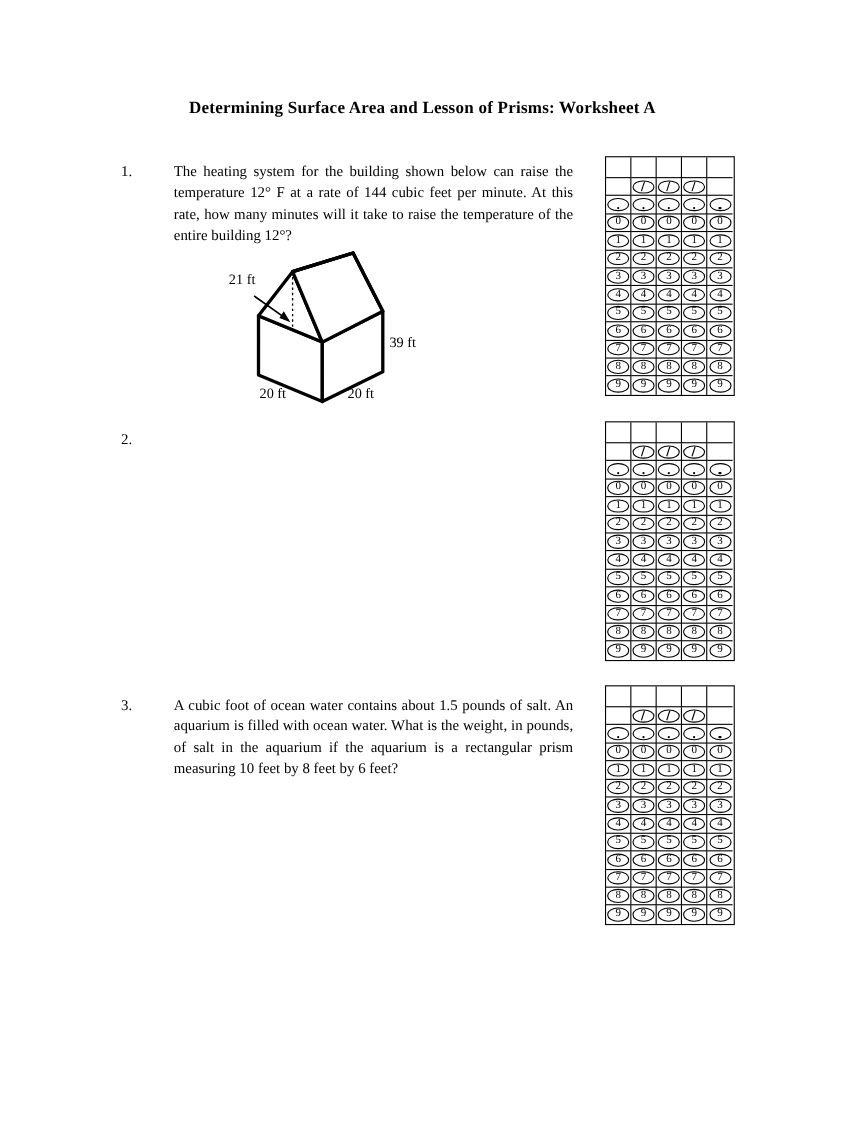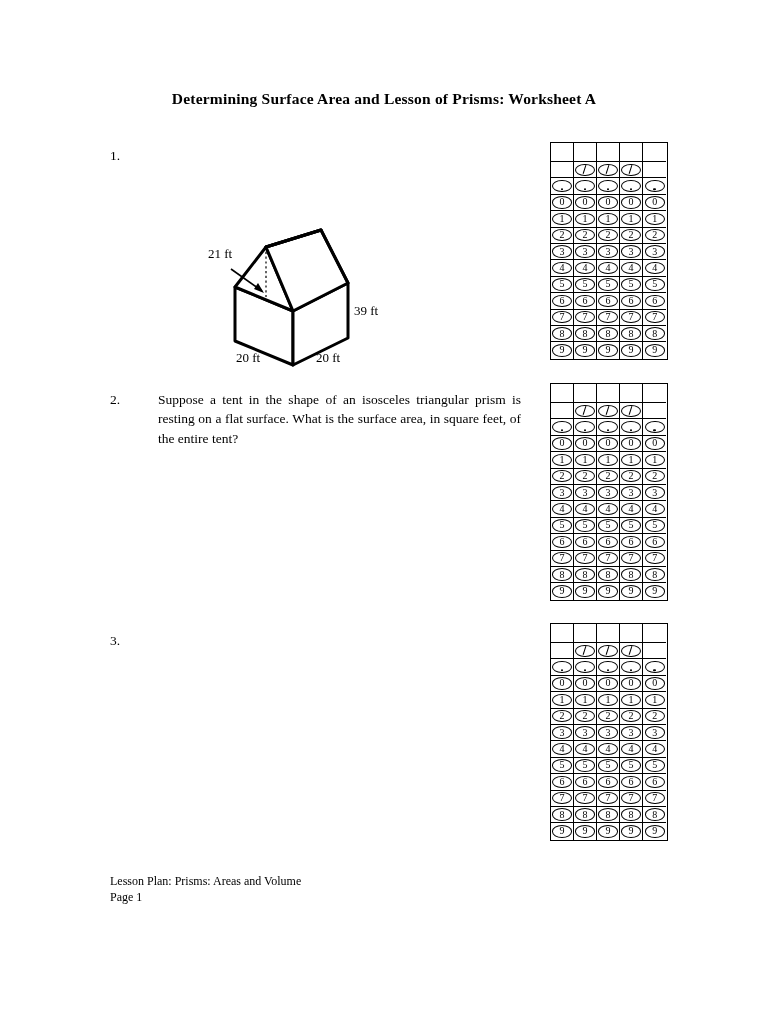--- a/index.html
+++ b/index.html
@@ -150,20 +150,21 @@
   .footer div { white-space: nowrap; }
 </style>
 </head>
 <body>
 
 <div class="page">
 
   <div class="title-sub">Determining Surface Area and Lesson of Prisms: Worksheet A</div>
 
   <div class="q-num" style="left:110px; top:146px;">1.</div>
+  <div class="q-text" style="left:158px; top:146px;">The heating system for the building shown below can raise the temperature 12° F at a rate of 144 cubic feet per minute. At this rate, how many minutes will it take to raise the temperature of the entire building 12°?</div>
 
   <div class="figure" style="left:200px; top:225px;">
     <svg width="200" height="145" viewBox="0 0 200 145" xmlns="http://www.w3.org/2000/svg">
 
       <polygon points="35,62 93,86 93,140 35,116" fill="#ffffff" stroke="#000000" stroke-width="3" stroke-linejoin="round"></polygon>
 
       <polygon points="93,86 148,58 148,113 93,140" fill="#ffffff" stroke="#000000" stroke-width="3" stroke-linejoin="round"></polygon>
 
       <polygon points="35,62 93,86 66,22" fill="#ffffff" stroke="#000000" stroke-width="3" stroke-linejoin="round"></polygon>
 
@@ -509,21 +510,20 @@
         </div>
         <div class="grid-cell" style="width: 23.04px;">
           <div class="bubble">
             <span class="glyph">9</span>
           </div>
         </div>
       </div>
     </div>
 
   <div class="q-num" style="left:110px; top:390px;">2.</div>
-  <div class="q-text" style="left:158px; top:390px;">Suppose a tent in the shape of an isosceles triangular prism is resting on a flat surface.  What is the surface area, in square feet, of the entire tent?</div>
 
 
   <div class="grid" id="grid-2" style="left:550px; top:383px; width:118px;">
       <div class="grid-row write-in">
         <div class="grid-cell" style="width: 23.04px;"></div>
         <div class="grid-cell" style="width: 23.04px;"></div>
         <div class="grid-cell" style="width: 23.04px;"></div>
         <div class="grid-cell" style="width: 23.04px;"></div>
         <div class="grid-cell" style="width: 23.04px;"></div>
       </div>
@@ -843,20 +843,21 @@
         </div>
         <div class="grid-cell" style="width: 23.04px;">
           <div class="bubble">
             <span class="glyph">9</span>
           </div>
         </div>
       </div>
     </div>
 
   <div class="q-num" style="left:110px; top:631px;">3.</div>
+  <div class="q-text" style="left:158px; top:631px;">A cubic foot of ocean water contains about 1.5 pounds of salt.  An aquarium is filled with ocean water.  What is the weight, in pounds, of salt in the aquarium if the aquarium is a rectangular prism measuring 10 feet by 8 feet by 6 feet?</div>
 
   <div class="grid" id="grid-3" style="left:550px; top:623px; width:118px;">
       <div class="grid-row write-in">
         <div class="grid-cell" style="width: 23.04px;"></div>
         <div class="grid-cell" style="width: 23.04px;"></div>
         <div class="grid-cell" style="width: 23.04px;"></div>
         <div class="grid-cell" style="width: 23.04px;"></div>
         <div class="grid-cell" style="width: 23.04px;"></div>
       </div>
       <div class="grid-row bubble-row">
@@ -1174,18 +1175,14 @@
           </div>
         </div>
         <div class="grid-cell" style="width: 23.04px;">
           <div class="bubble">
             <span class="glyph">9</span>
           </div>
         </div>
       </div>
     </div>
 
-  <div class="footer">
-    <div>Lesson Plan: Prisms: Areas and Volume</div>
-    <div>Page 1</div>
-  </div>
 
 </div>
 
 </body></html>

